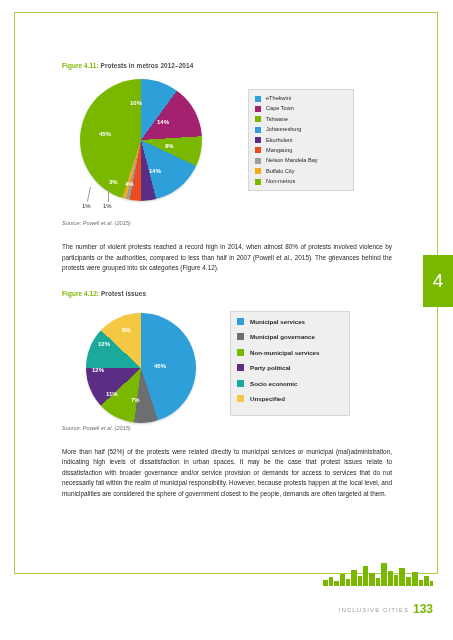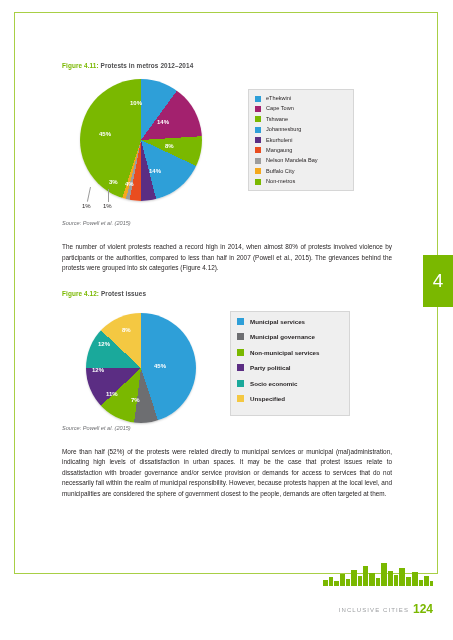--- a/index.html
+++ b/index.html
@@ -283,14 +283,14 @@
       <rect x="76" y="8" width="6" height="18"></rect>
       <rect x="83" y="17" width="5" height="9"></rect>
       <rect x="89" y="12" width="6" height="14"></rect>
       <rect x="96" y="20" width="4" height="6"></rect>
       <rect x="101" y="16" width="5" height="10"></rect>
       <rect x="107" y="21" width="3" height="5"></rect>
     </g>
   </svg>
 
   <div class="footer-text" style="right:44px;">INCLUSIVE CITIES</div>
-  <div class="footer-num">124</div>
+  <div class="footer-num">133</div>
 </div>
 
 </body></html>

